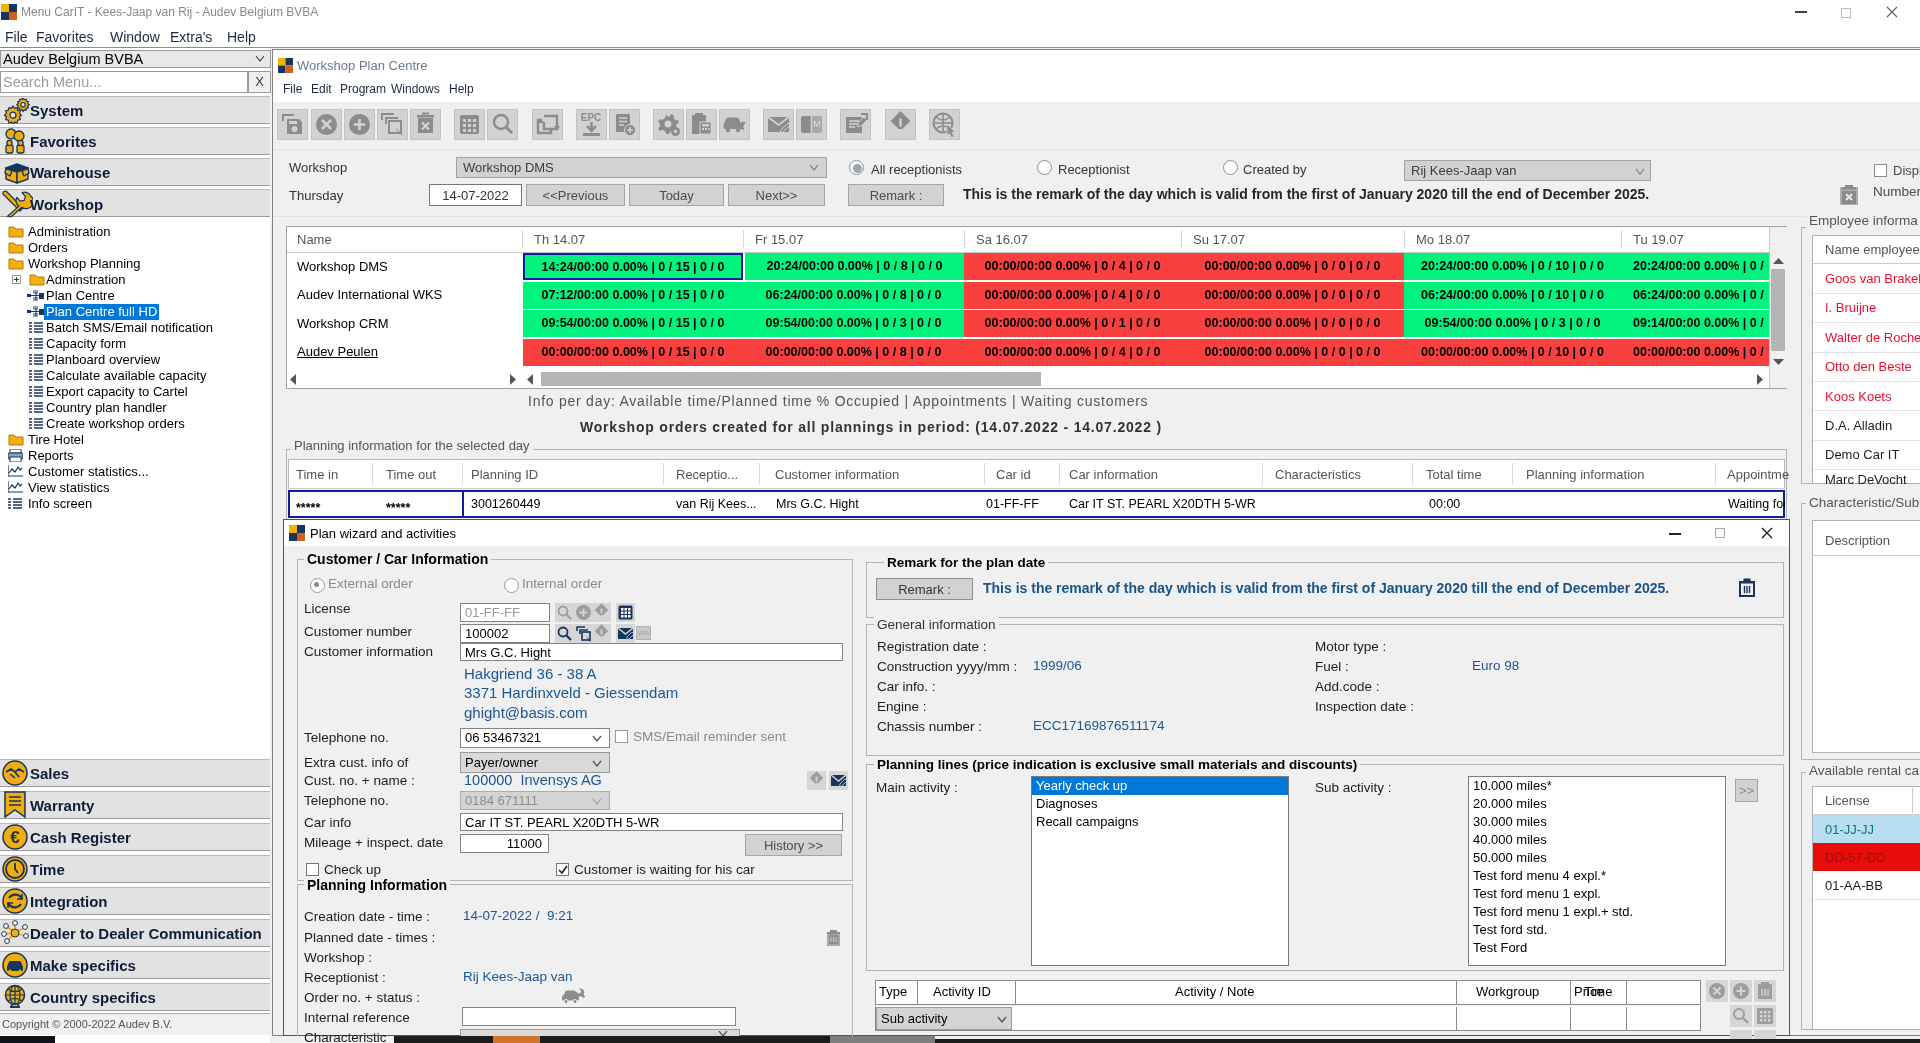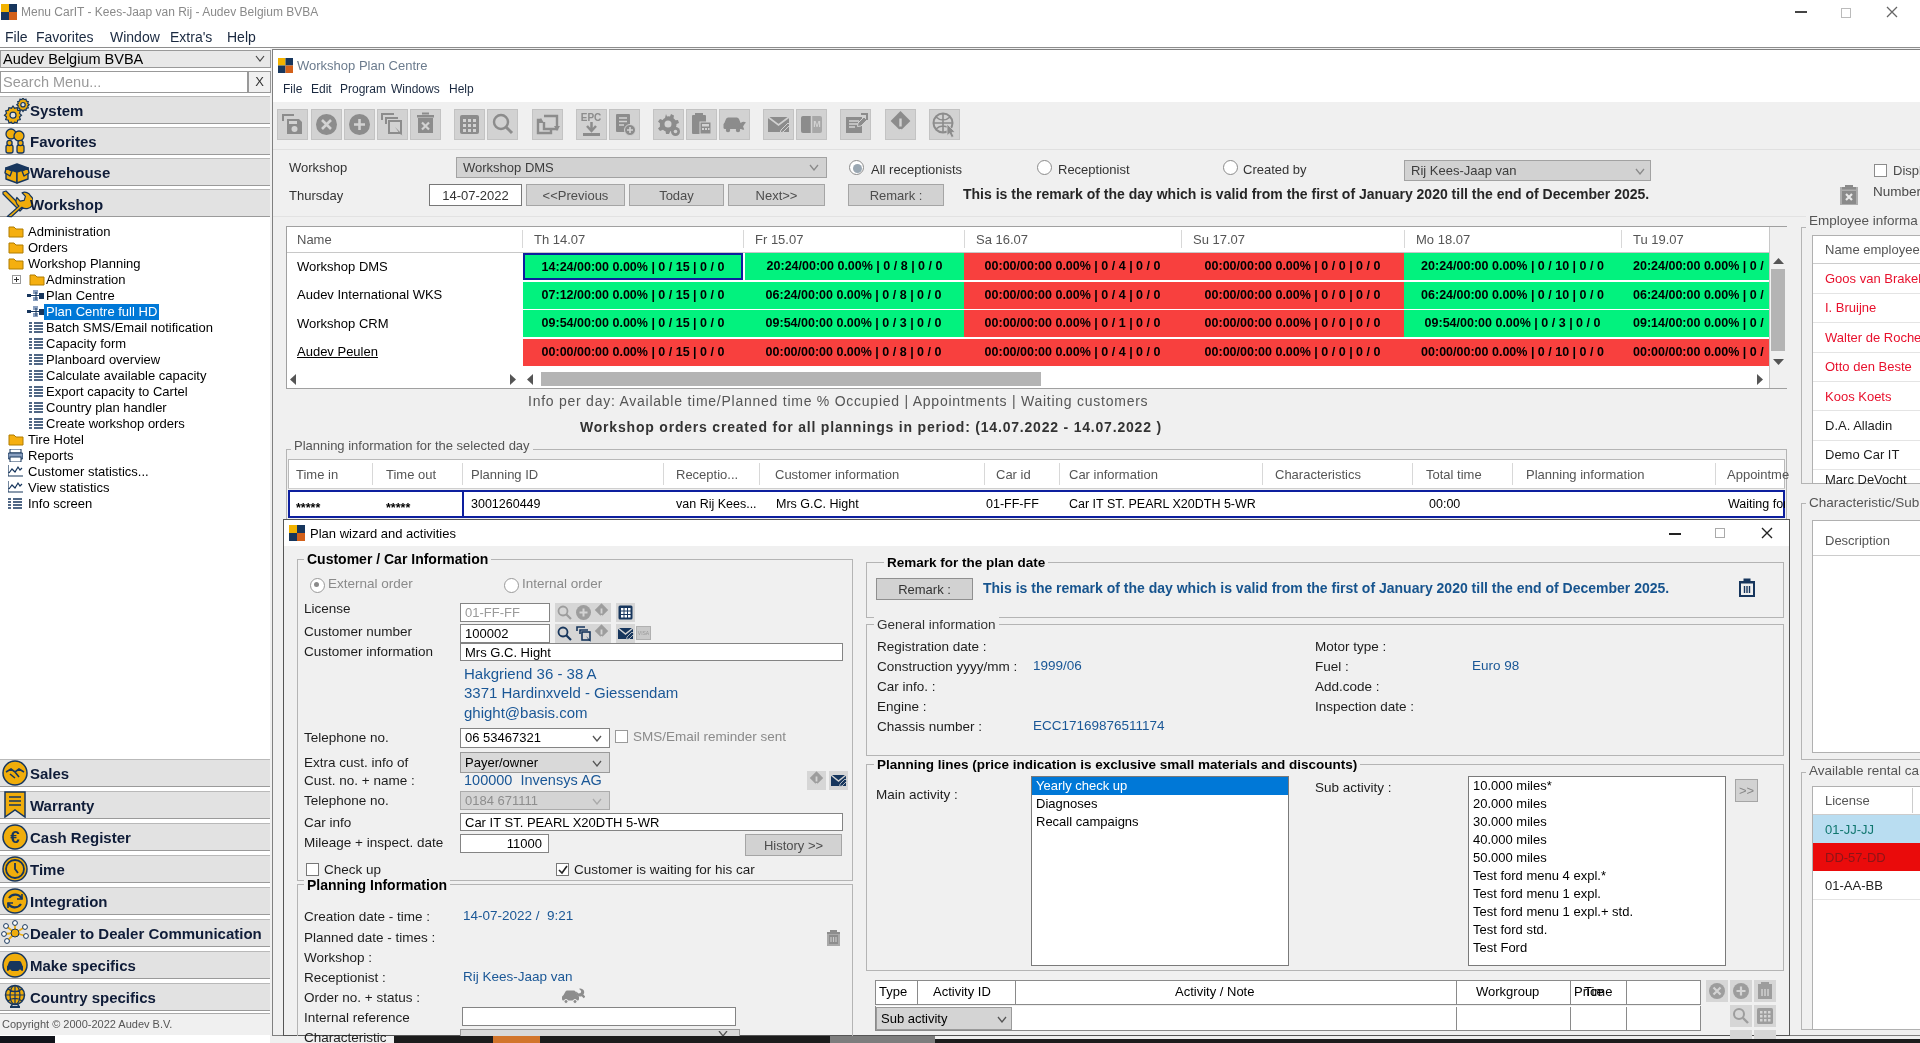--- a/index.html
+++ b/index.html
@@ -742,21 +742,21 @@
     <div class="lbl" style="left:593px;top:199px;">Chassis number :</div>
     <div class="bnavy" style="left:749px;top:198px;">ECC17169876511174</div>
     <div class="lbl" style="left:1031px;top:119px;">Motor type :</div>
     <div class="lbl" style="left:1031px;top:139px;">Fuel :</div>
     <div class="bnavy" style="left:1188px;top:138px;">Euro 98</div>
     <div class="lbl" style="left:1031px;top:159px;">Add.code :</div>
     <div class="lbl" style="left:1031px;top:179px;">Inspection date :</div>
 
     <div class="gb" style="left:582px;top:244px;width:918px;height:207px;"></div>
     <div class="gb-label" style="left:590px;top:237px;font-weight:bold;font-size:13.5px;color:#000;">Planning lines (price indication is exclusive small materials and discounts)</div>
-    <div class="lbl" style="left:592px;top:260px;margin-top:7px;">Main activity :</div>
+    <div class="lbl" style="left:592px;top:260px;">Main activity :</div>
     <div class="abs" style="left:747px;top:256px;width:258px;height:190px;background:#fff;border:1px solid #7a7a7a;"></div>
     <div class="abs" style="left:748px;top:257px;width:256px;height:18px;background:#0078d7;font-size:13px;color:#fff;padding:1px 0 0 4px;">Yearly check up</div>
     <div class="abs" style="left:752px;top:276px;font-size:13px;color:#000;">Diagnoses</div>
     <div class="abs" style="left:752px;top:294px;font-size:13px;color:#000;">Recall campaigns</div>
     <div class="lbl" style="left:1031px;top:260px;">Sub activity :</div>
     <div class="abs" style="left:1184px;top:256px;width:258px;height:190px;background:#fff;border:1px solid #7a7a7a;"></div>
     <div class="abs" style="left:1189px;top:258px;font-size:13px;color:#000;">10.000 miles*</div>
     <div class="abs" style="left:1189px;top:276px;font-size:13px;color:#000;">20.000 miles</div>
     <div class="abs" style="left:1189px;top:294px;font-size:13px;color:#000;">30.000 miles</div>
     <div class="abs" style="left:1189px;top:312px;font-size:13px;color:#000;">40.000 miles</div>

